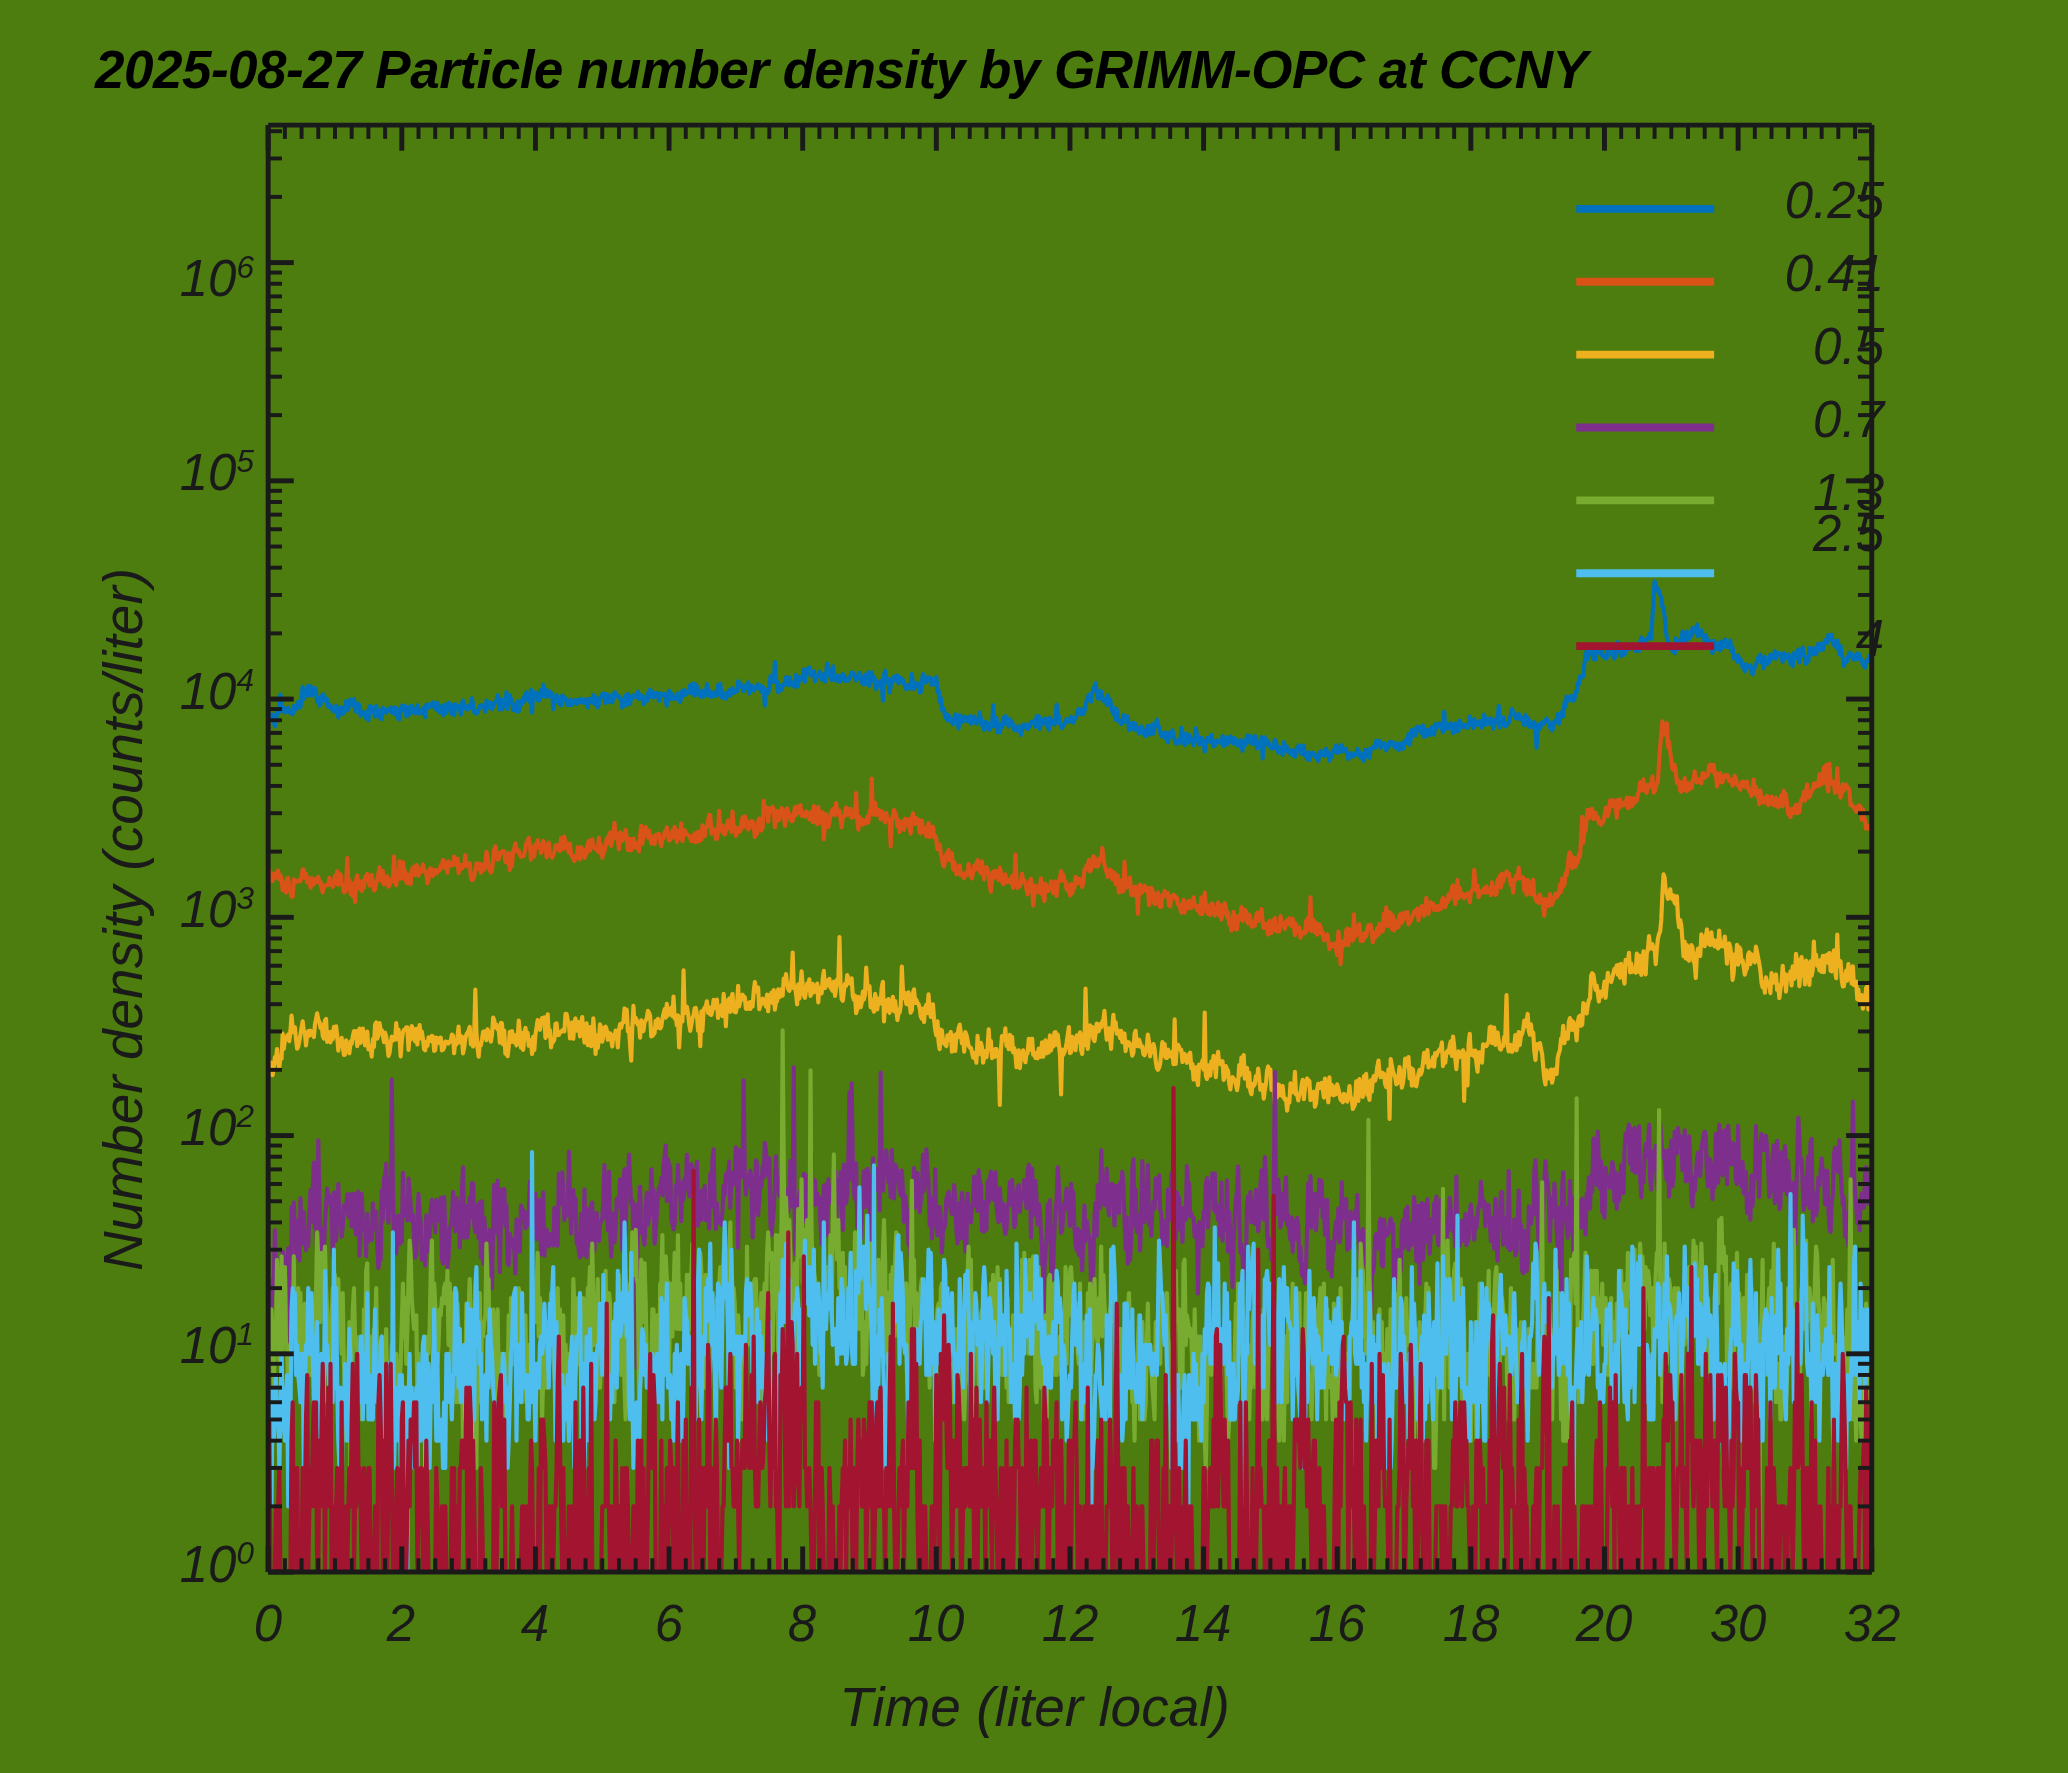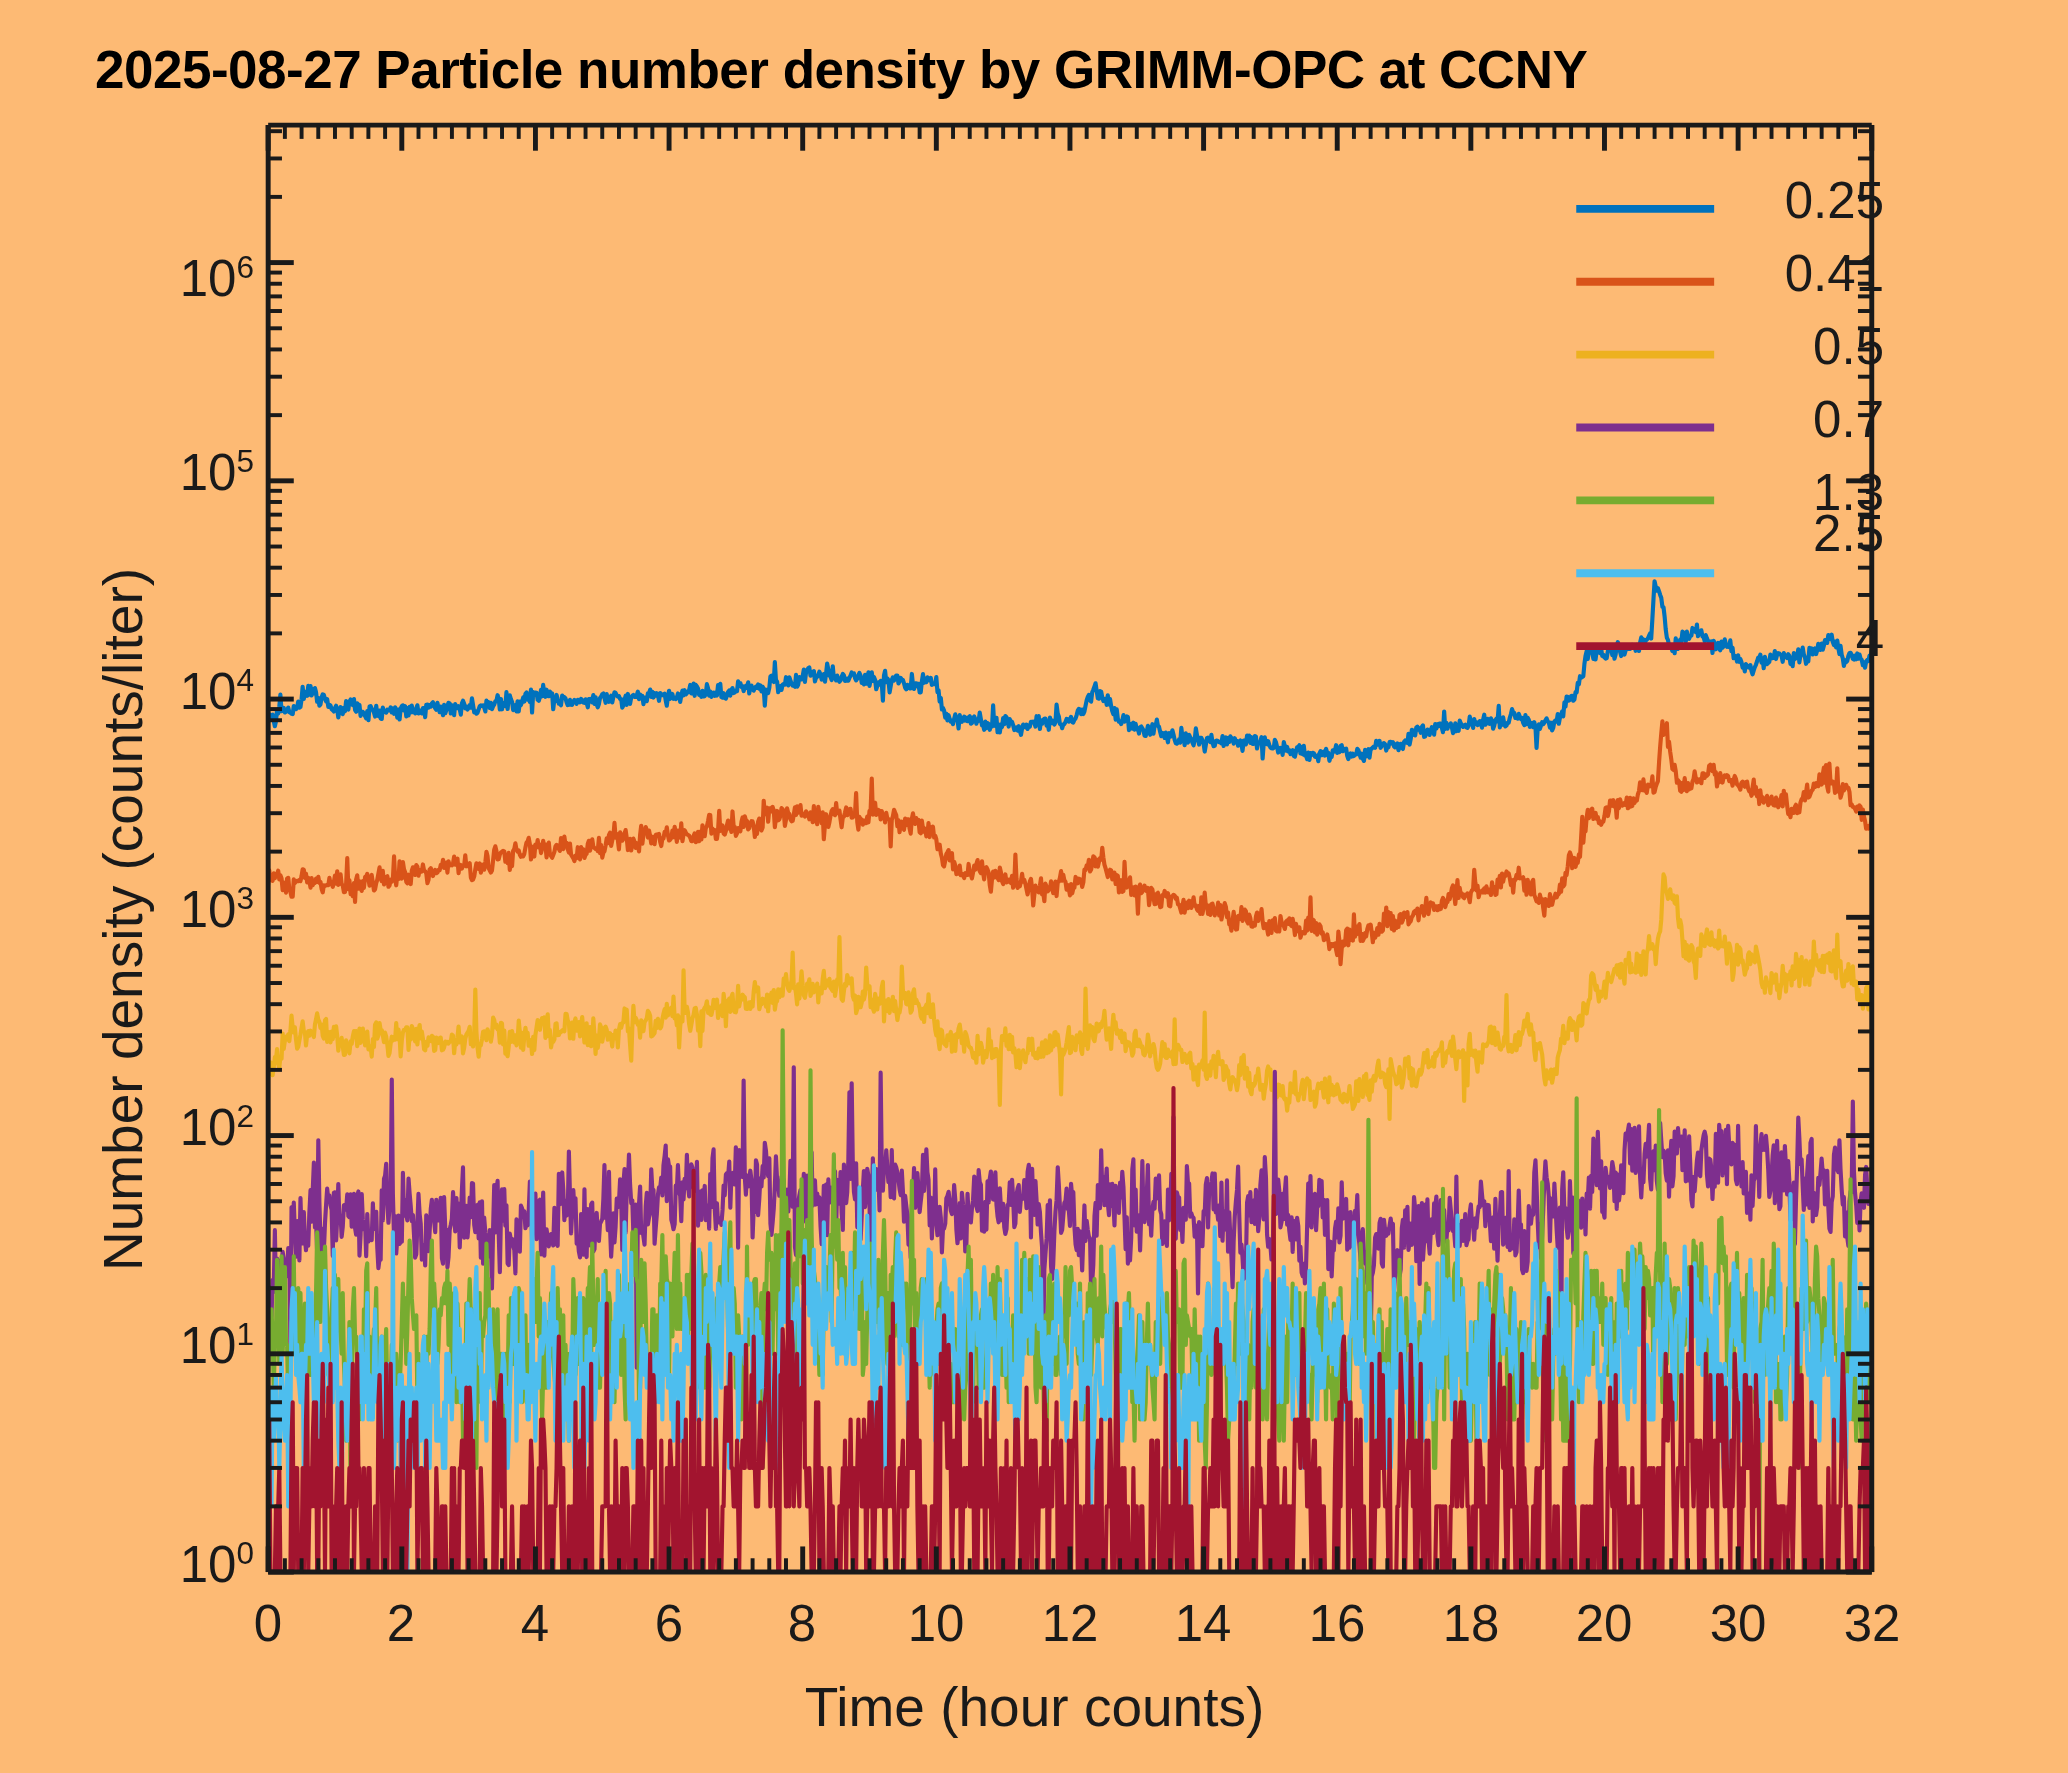--- a/index.html
+++ b/index.html
@@ -1,17 +1,17 @@
 <!DOCTYPE html>
 <html><head>
 <meta charset="utf-8">
 <style>
   html,body{margin:0;padding:0;background:#ffffff;}
   body{width:2069px;height:1773px;font-family:"Liberation Sans",sans-serif;overflow:hidden;}
-  #root{position:relative;width:2069px;height:1773px;background:#fdba74;}
+  #root{position:relative;width:2069px;height:1773px;background:#4d7c0f;font-style:italic;}
 
   #chart-title{
     position:absolute;left:95px;top:39px;width:1960px;
     font-size:53px;font-weight:bold;color:#000;letter-spacing:-0.5px;
     white-space:nowrap;font-family:"Liberation Sans",sans-serif;
   }
 
   #plot-svg{position:absolute;left:0;top:0;}
 
   .ytick-label{
@@ -419,17 +419,17 @@
   <div id="legend-layer">
       <div class="legend-label" style="left: 1726px; width: 158px; top: 171px;">0.25</div>
       <div class="legend-label" style="left: 1726px; width: 158px; top: 244px;">0.41</div>
       <div class="legend-label" style="left: 1726px; width: 158px; top: 317px;">0.5</div>
       <div class="legend-label" style="left: 1726px; width: 158px; top: 390px;">0.7</div>
       <div class="legend-label" style="left: 1726px; width: 158px; top: 463px;">1.3</div>
       <div class="legend-label" style="left: 1726px; width: 158px; top: 504px;">2.5</div>
       <div class="legend-label" style="left: 1726px; width: 158px; top: 609px;">4</div>
     </div>
 
-  <div id="x-axis-title">Time (hour counts)</div>
+  <div id="x-axis-title">Time (liter local)</div>
   <div id="y-axis-title">Number density (counts/liter)</div>
 
 </div>
 
 
 </body></html>

